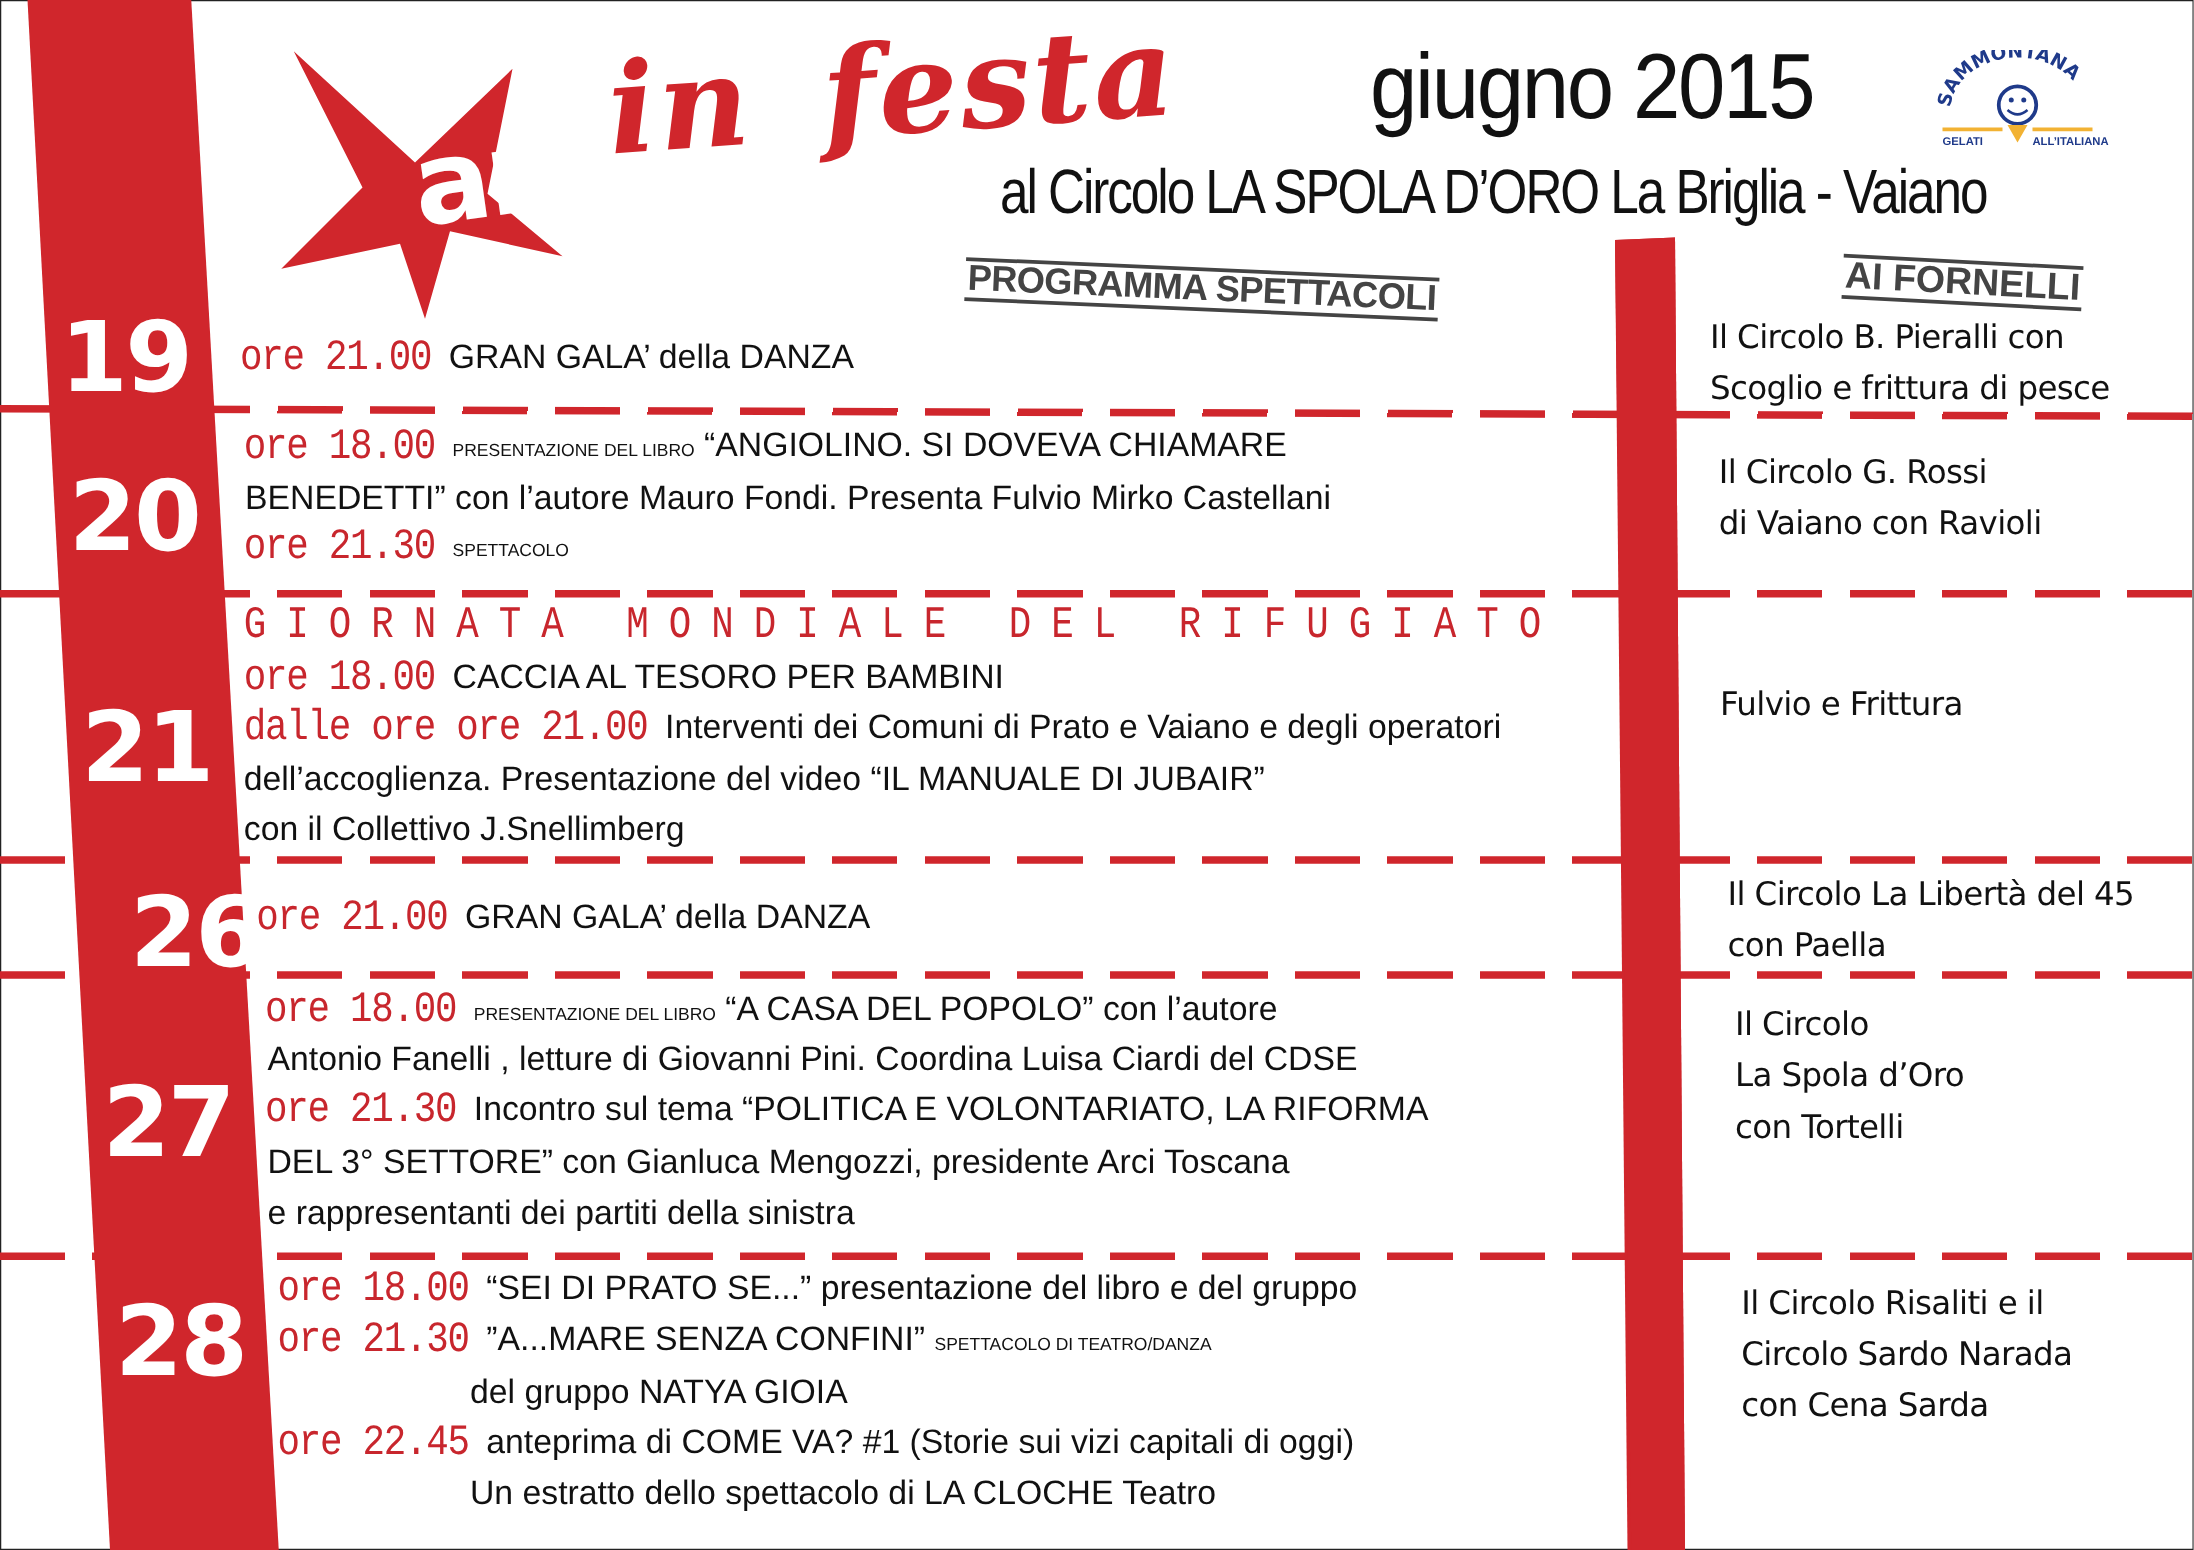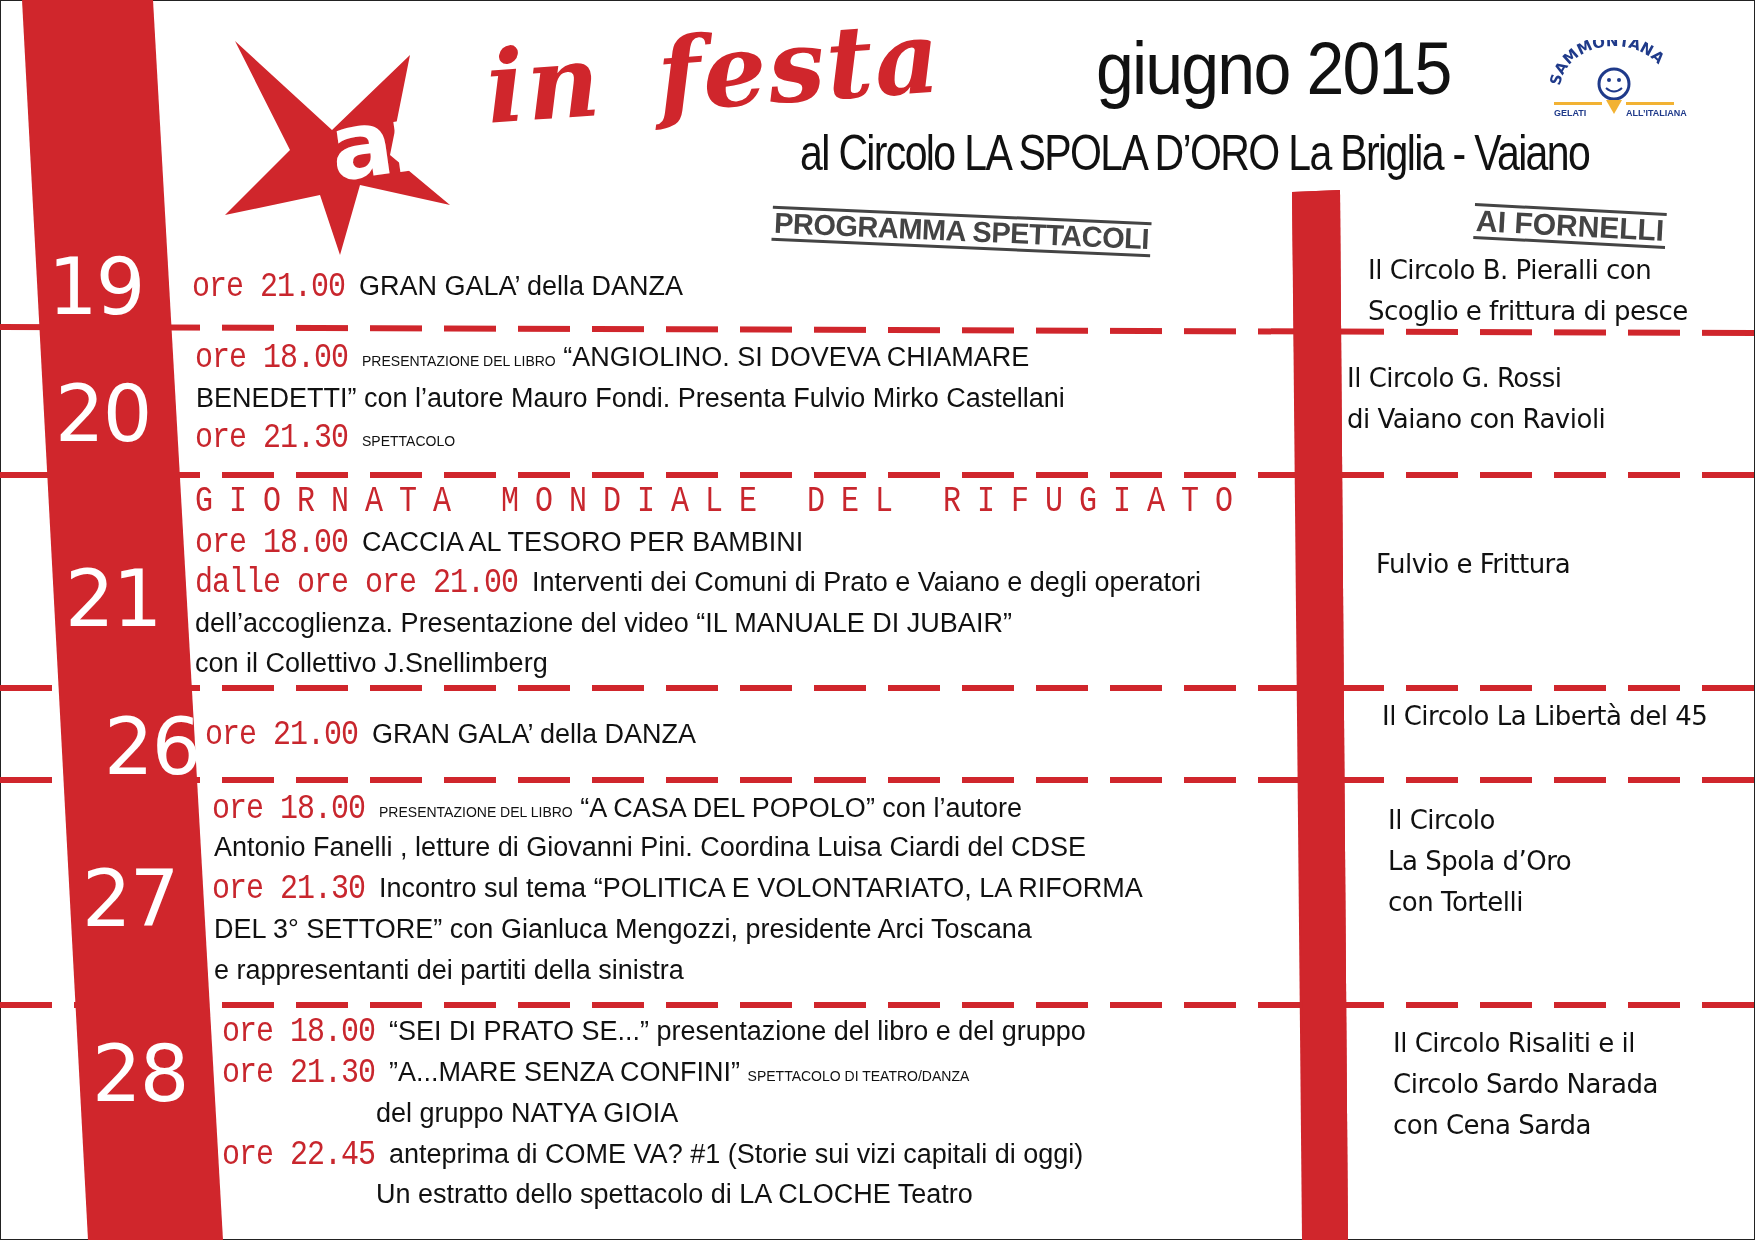--- a/index.html
+++ b/index.html
@@ -1,20 +1,20 @@
 <!DOCTYPE html>
 <html><head>
 <meta charset="utf-8">
 <style>
   html,body{margin:0;padding:0;}
   body{width:1755px;height:1240px;position:relative;overflow:hidden;background:#fff;font-family:"Liberation Sans",sans-serif;color:#111;}
   .frame{position:absolute;left:0;top:0;width:1753px;height:1238px;border:1px solid #222;}
   
   .lbar{position:absolute;left:0;top:0;width:1755px;height:1240px;}
-  .day{position:absolute;color:#fff;font-family:"DejaVu Sans",sans-serif;font-weight:normal;font-size:78px;letter-spacing:-2px;line-height:1;}
+  .day{position:absolute;color:#fff;font-family:"DejaVu Sans",sans-serif;font-weight:bold;font-size:78px;letter-spacing:-2px;line-height:1;}
   .hline{position:absolute;height:6px;background:repeating-linear-gradient(90deg,#d0262c 0 52px,transparent 52px 74px);}
   .time{font-family:"Liberation Mono",monospace;color:#c8262d;font-size:30px;letter-spacing:-1px;transform:scaleY(1.15);display:inline-block;margin-right:14px;}
   .evline{position:absolute;font-family:"Liberation Sans",sans-serif;font-size:27px;line-height:1;white-space:nowrap;}
   .sm{font-size:14px;}
   .cook{position:absolute;font-family:"DejaVu Sans",sans-serif;font-size:26px;line-height:41px;font-weight:500;white-space:nowrap;letter-spacing:-0.5px;}
   .stamp{position:absolute;font-family:"Liberation Sans",sans-serif;font-weight:bold;color:#444;border-top:3px solid #444;border-bottom:3px solid #444;padding:0 2px;line-height:1;}
   .spaced{position:absolute;font-family:"Liberation Mono",monospace;color:#c8262d;font-size:30px;letter-spacing:16px;transform:scaleY(1.2);transform-origin:left top;}
 </style>
 </head>
 <body>
@@ -119,29 +119,30 @@
 <div class="evline" style="left:376px;top:1100px;"><span>del gruppo NATYA GIOIA</span></div>
 <div class="evline" style="left:222px;top:1140px;">
   <span class="time">ore 22.45</span><span>anteprima di  COME VA? #1 (Storie sui vizi capitali di oggi)</span>
 </div>
 <div class="evline" style="left:376px;top:1181px;"><span> Un estratto dello spettacolo  di LA CLOCHE Teatro</span></div>
 
 <div class="cook" style="left:1368px;top:250px;">
   <div>Il Circolo B. Pieralli con</div>
   <div>Scoglio e frittura di pesce</div>
 </div>
-<div class="cook" style="left:1347px;top:358px;">
+<div class="cook" style="left:1375px;top:358px;">
   <div>Il Circolo G. Rossi</div>
   <div>di  Vaiano  con Ravioli</div>
 </div>
 <div class="cook" style="left:1376px;top:544px;">
   <div>Fulvio e Frittura</div>
 </div>
 <div class="cook" style="left:1382px;top:696px;">
   <div>Il Circolo La Libertà del 45</div>
+  <div>con Paella</div>
 </div>
 <div class="cook" style="left:1388px;top:800px;">
   <div>Il Circolo</div>
   <div>La Spola d’Oro</div>
   <div>con Tortelli</div>
 </div>
 <div class="cook" style="left:1393px;top:1023px;">
   <div>Il Circolo Risaliti  e il</div>
   <div>Circolo Sardo Narada</div>
   <div>con Cena Sarda</div>

